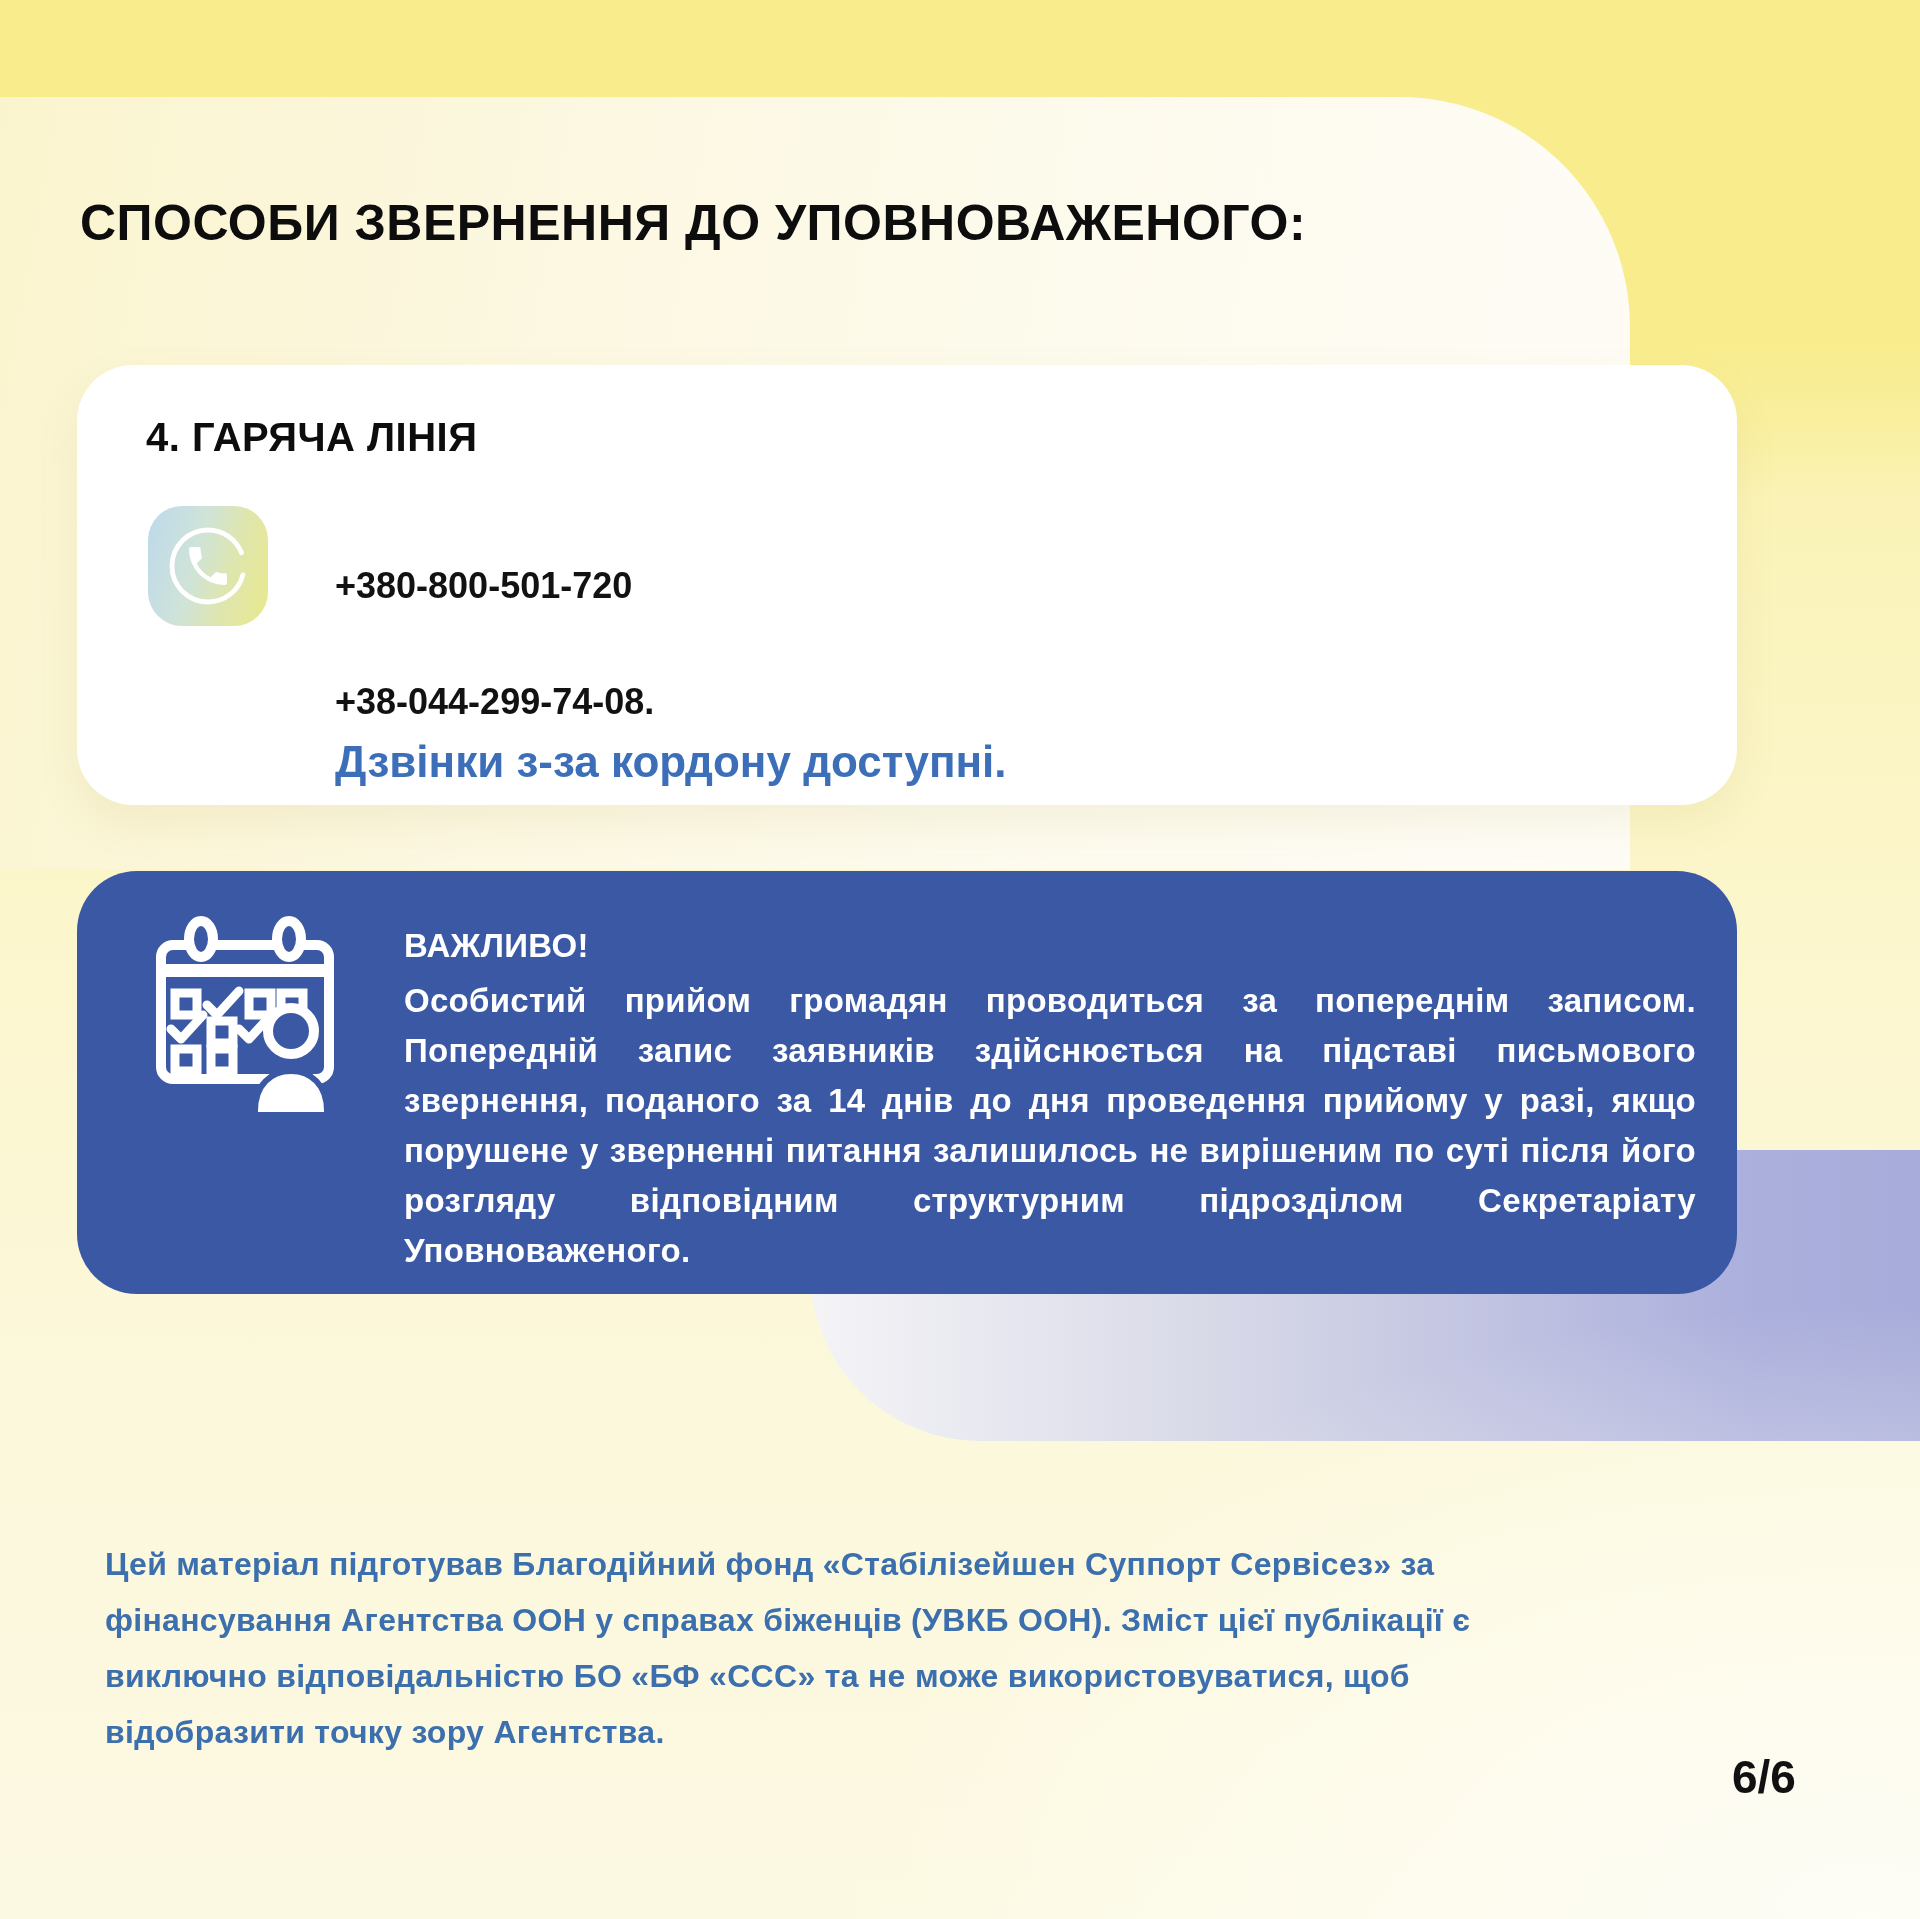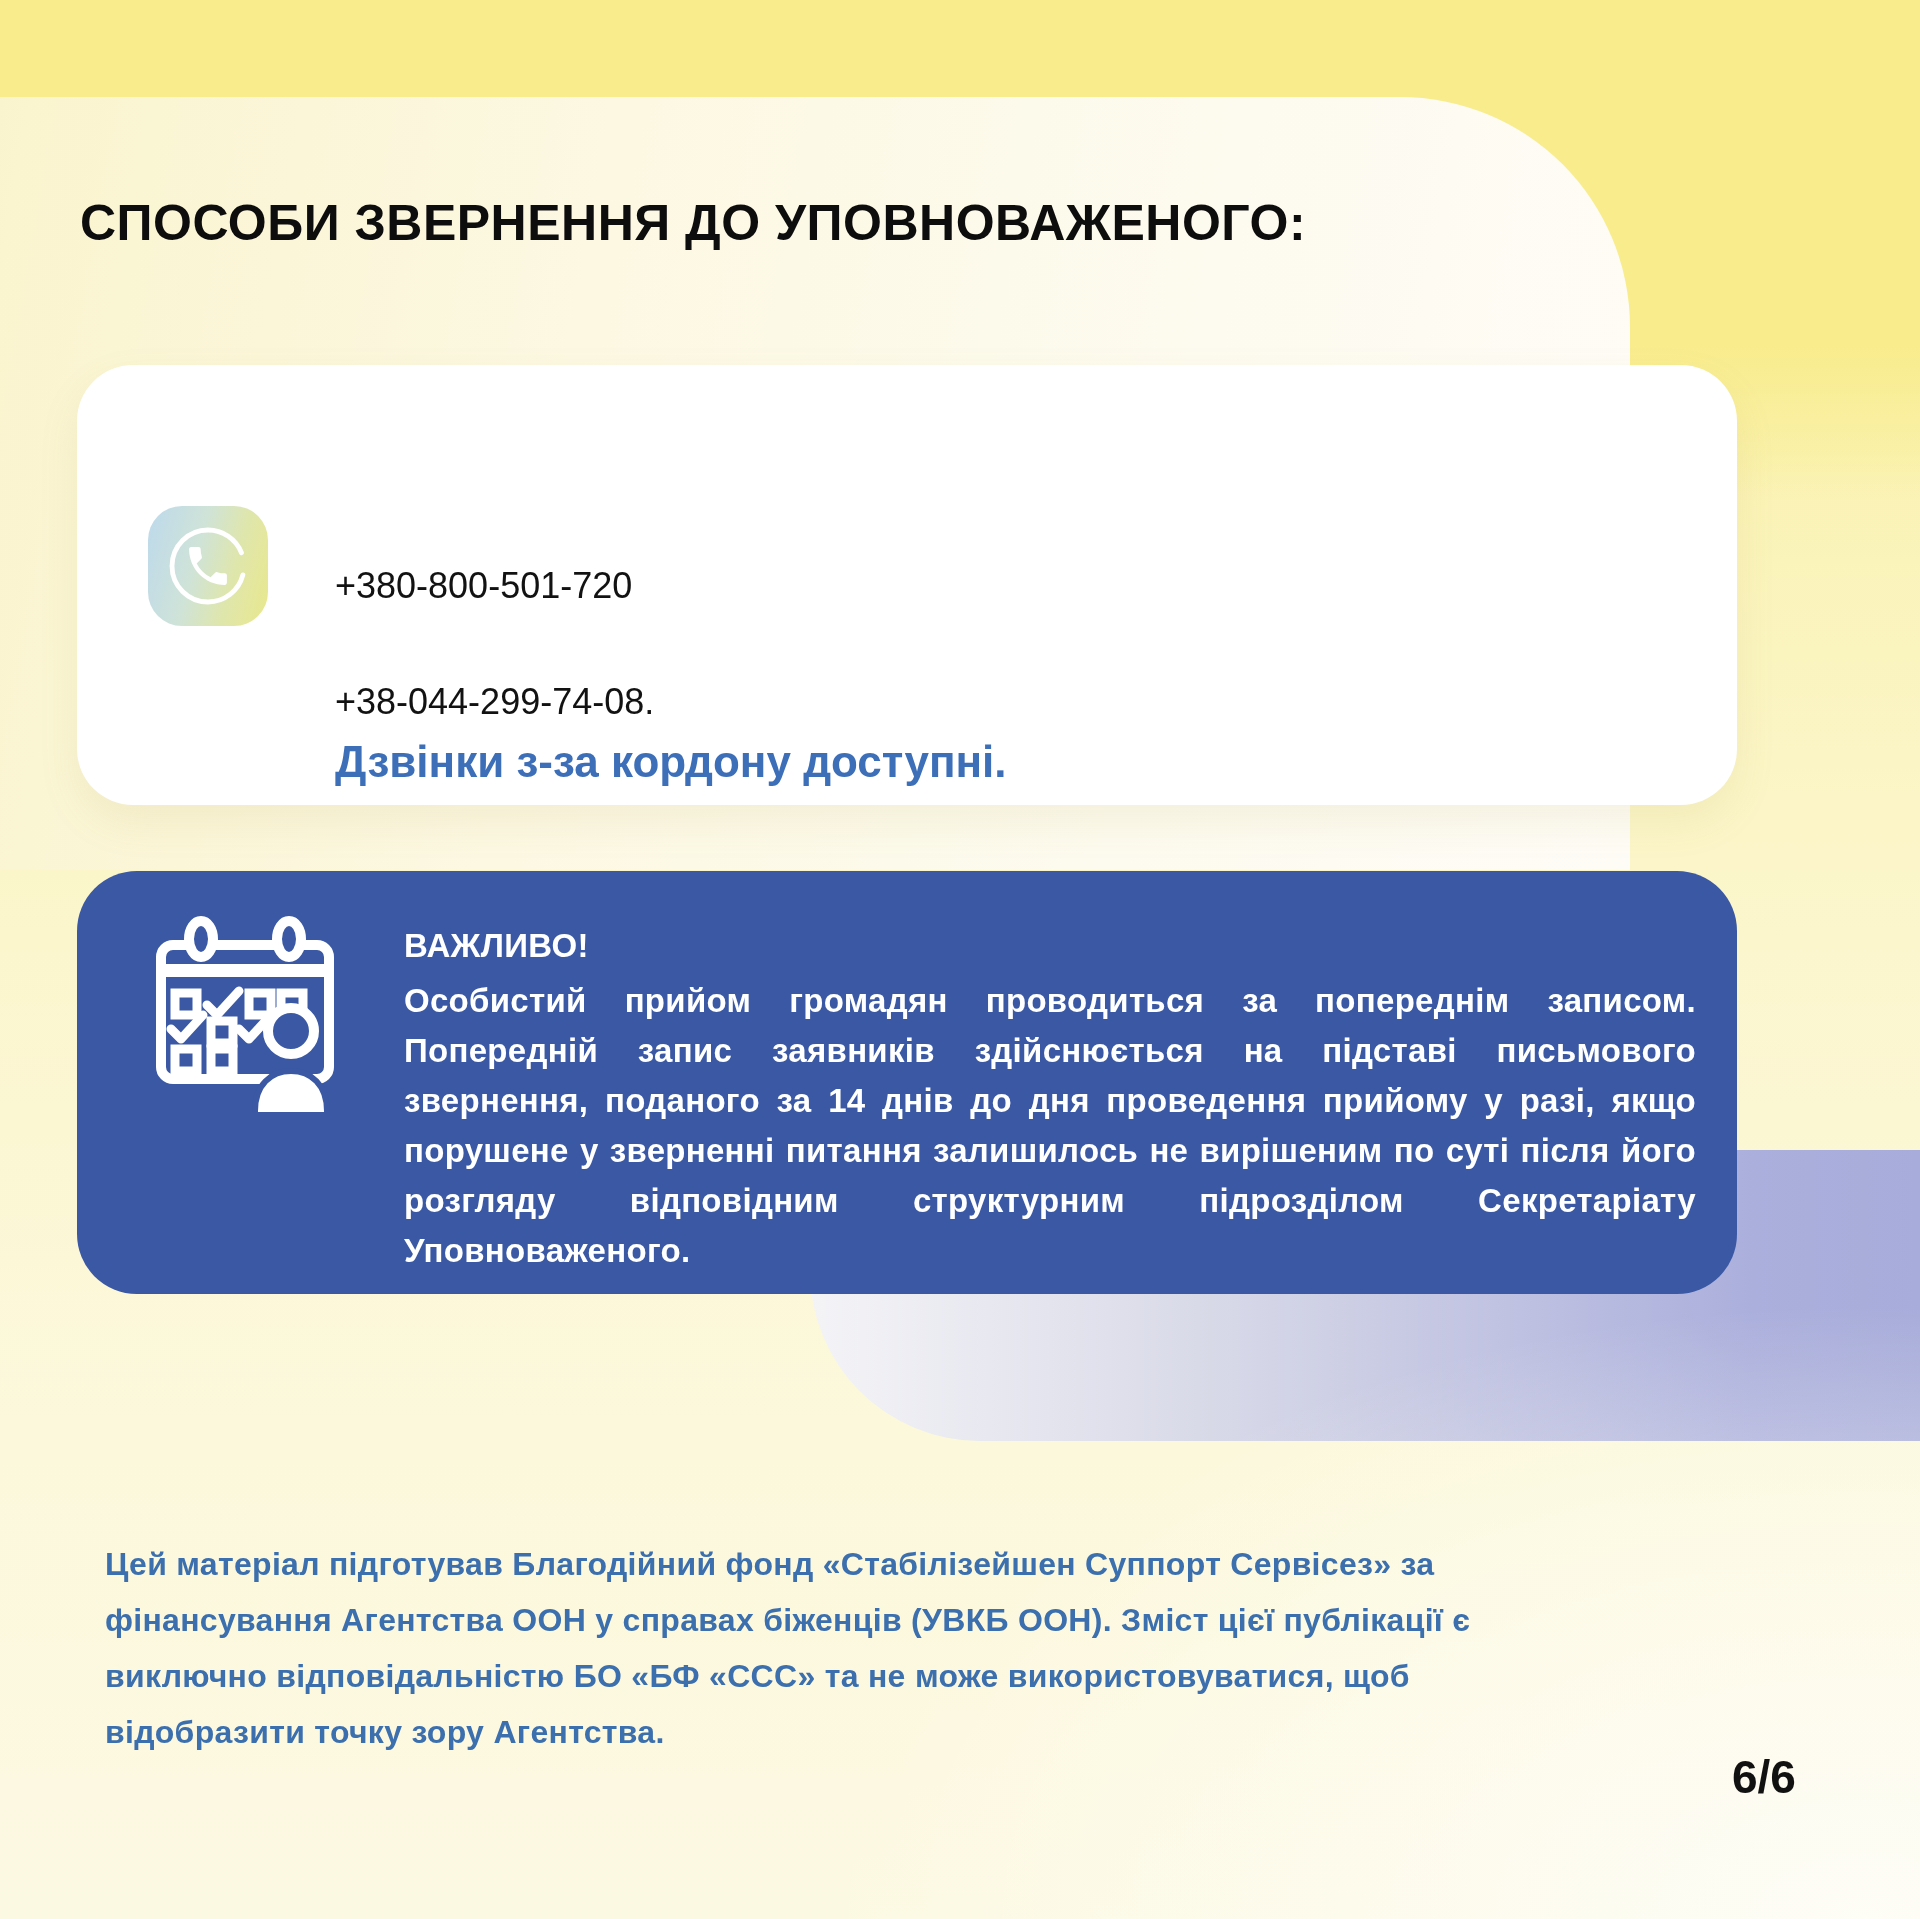--- a/index.html
+++ b/index.html
@@ -29,21 +29,21 @@
   
   .card-white{position:absolute;left:77px;top:365px;width:1660px;height:440px;
     background:#FFFFFF;border-radius:56px;box-shadow:0 18px 40px rgba(170,150,60,0.10);}
   .hotline-heading{position:absolute;left:69px;top:50px;font-size:40px;font-weight:700;
     color:#0D0D0D;letter-spacing:0.5px;}
   .phone-badge{position:absolute;left:71px;top:141px;width:120px;height:120px;border-radius:34px;
     background:linear-gradient(105deg,#BDD9EC 0%,#CFE3D8 40%,#DFE6AC 68%,#E9E88C 100%);}
   .phone-badge svg{position:absolute;inset:0;width:100%;height:100%;}
   .hot-line{position:absolute;left:258px;white-space:nowrap;color:#121212;}
   .hot-bold{font-size:36px;font-weight:700;}
-  .hot-num{font-size:36px;font-weight:400;}
+  .hot-num{font-size:36px;font-weight:700;}
   .hot-note{font-size:44px;font-weight:700;color:#3D6FB9;}
 
   
   .card-blue{position:absolute;left:77px;top:871px;width:1660px;height:423px;
     background:#3A58A4;border-radius:60px;color:#FFFFFF;}
   .cal-icon{position:absolute;left:74px;top:44px;width:196px;height:204px;}
   .imp-text{position:absolute;left:322px;top:45px;width:1302px;
     font-size:33px;font-weight:700;line-height:50px;letter-spacing:0.3px;}
   .imp-text p{margin:5px;text-align:justify;}
   .imp-heading{text-align:left;}
@@ -58,20 +58,21 @@
 
 <div class="bg-base"></div>
 <div class="bg-top-band"></div>
 <div class="bg-cream"></div>
 <div class="bg-lavender"></div>
 <div class="bg-bottom-glow"></div>
 
 <div class="page-title">СПОСОБИ ЗВЕРНЕННЯ ДО УПОВНОВАЖЕНОГО:</div>
 
 <div class="card-white">
+  <div class="hotline-heading">4. ГАРЯЧА ЛІНІЯ</div>
 
   <div class="phone-badge">
     <svg viewBox="0 0 100 100" aria-hidden="true">
       <circle cx="50" cy="50" r="30" fill="none" stroke="#FFFFFF" stroke-width="4" pathLength="100" stroke-dasharray="90 10" stroke-dashoffset="-4" stroke-linecap="round"></circle>
       <path transform="translate(29 29) scale(1.75)" fill="#FFFFFF" d="M6.62 10.79c1.44 2.83 3.76 5.14 6.59 6.59l2.2-2.2c.27-.27.67-.36 1.02-.24 1.12.37 2.33.57 3.57.57.55 0 1 .45 1 1V20c0 .55-.45 1-1 1-9.39 0-17-7.61-17-17 0-.55.45-1 1-1h3.5c.55 0 1 .45 1 1 0 1.25.2 2.45.57 3.57.11.35.03.74-.24 1.02l-2.21 2.2z"></path>
     </svg>
   </div>
 
   <div class="hot-line hot-num" style="top:200px">+380-800-501-720</div>
   <div class="hot-line hot-num" style="top:316px">+38-044-299-74-08.</div>

